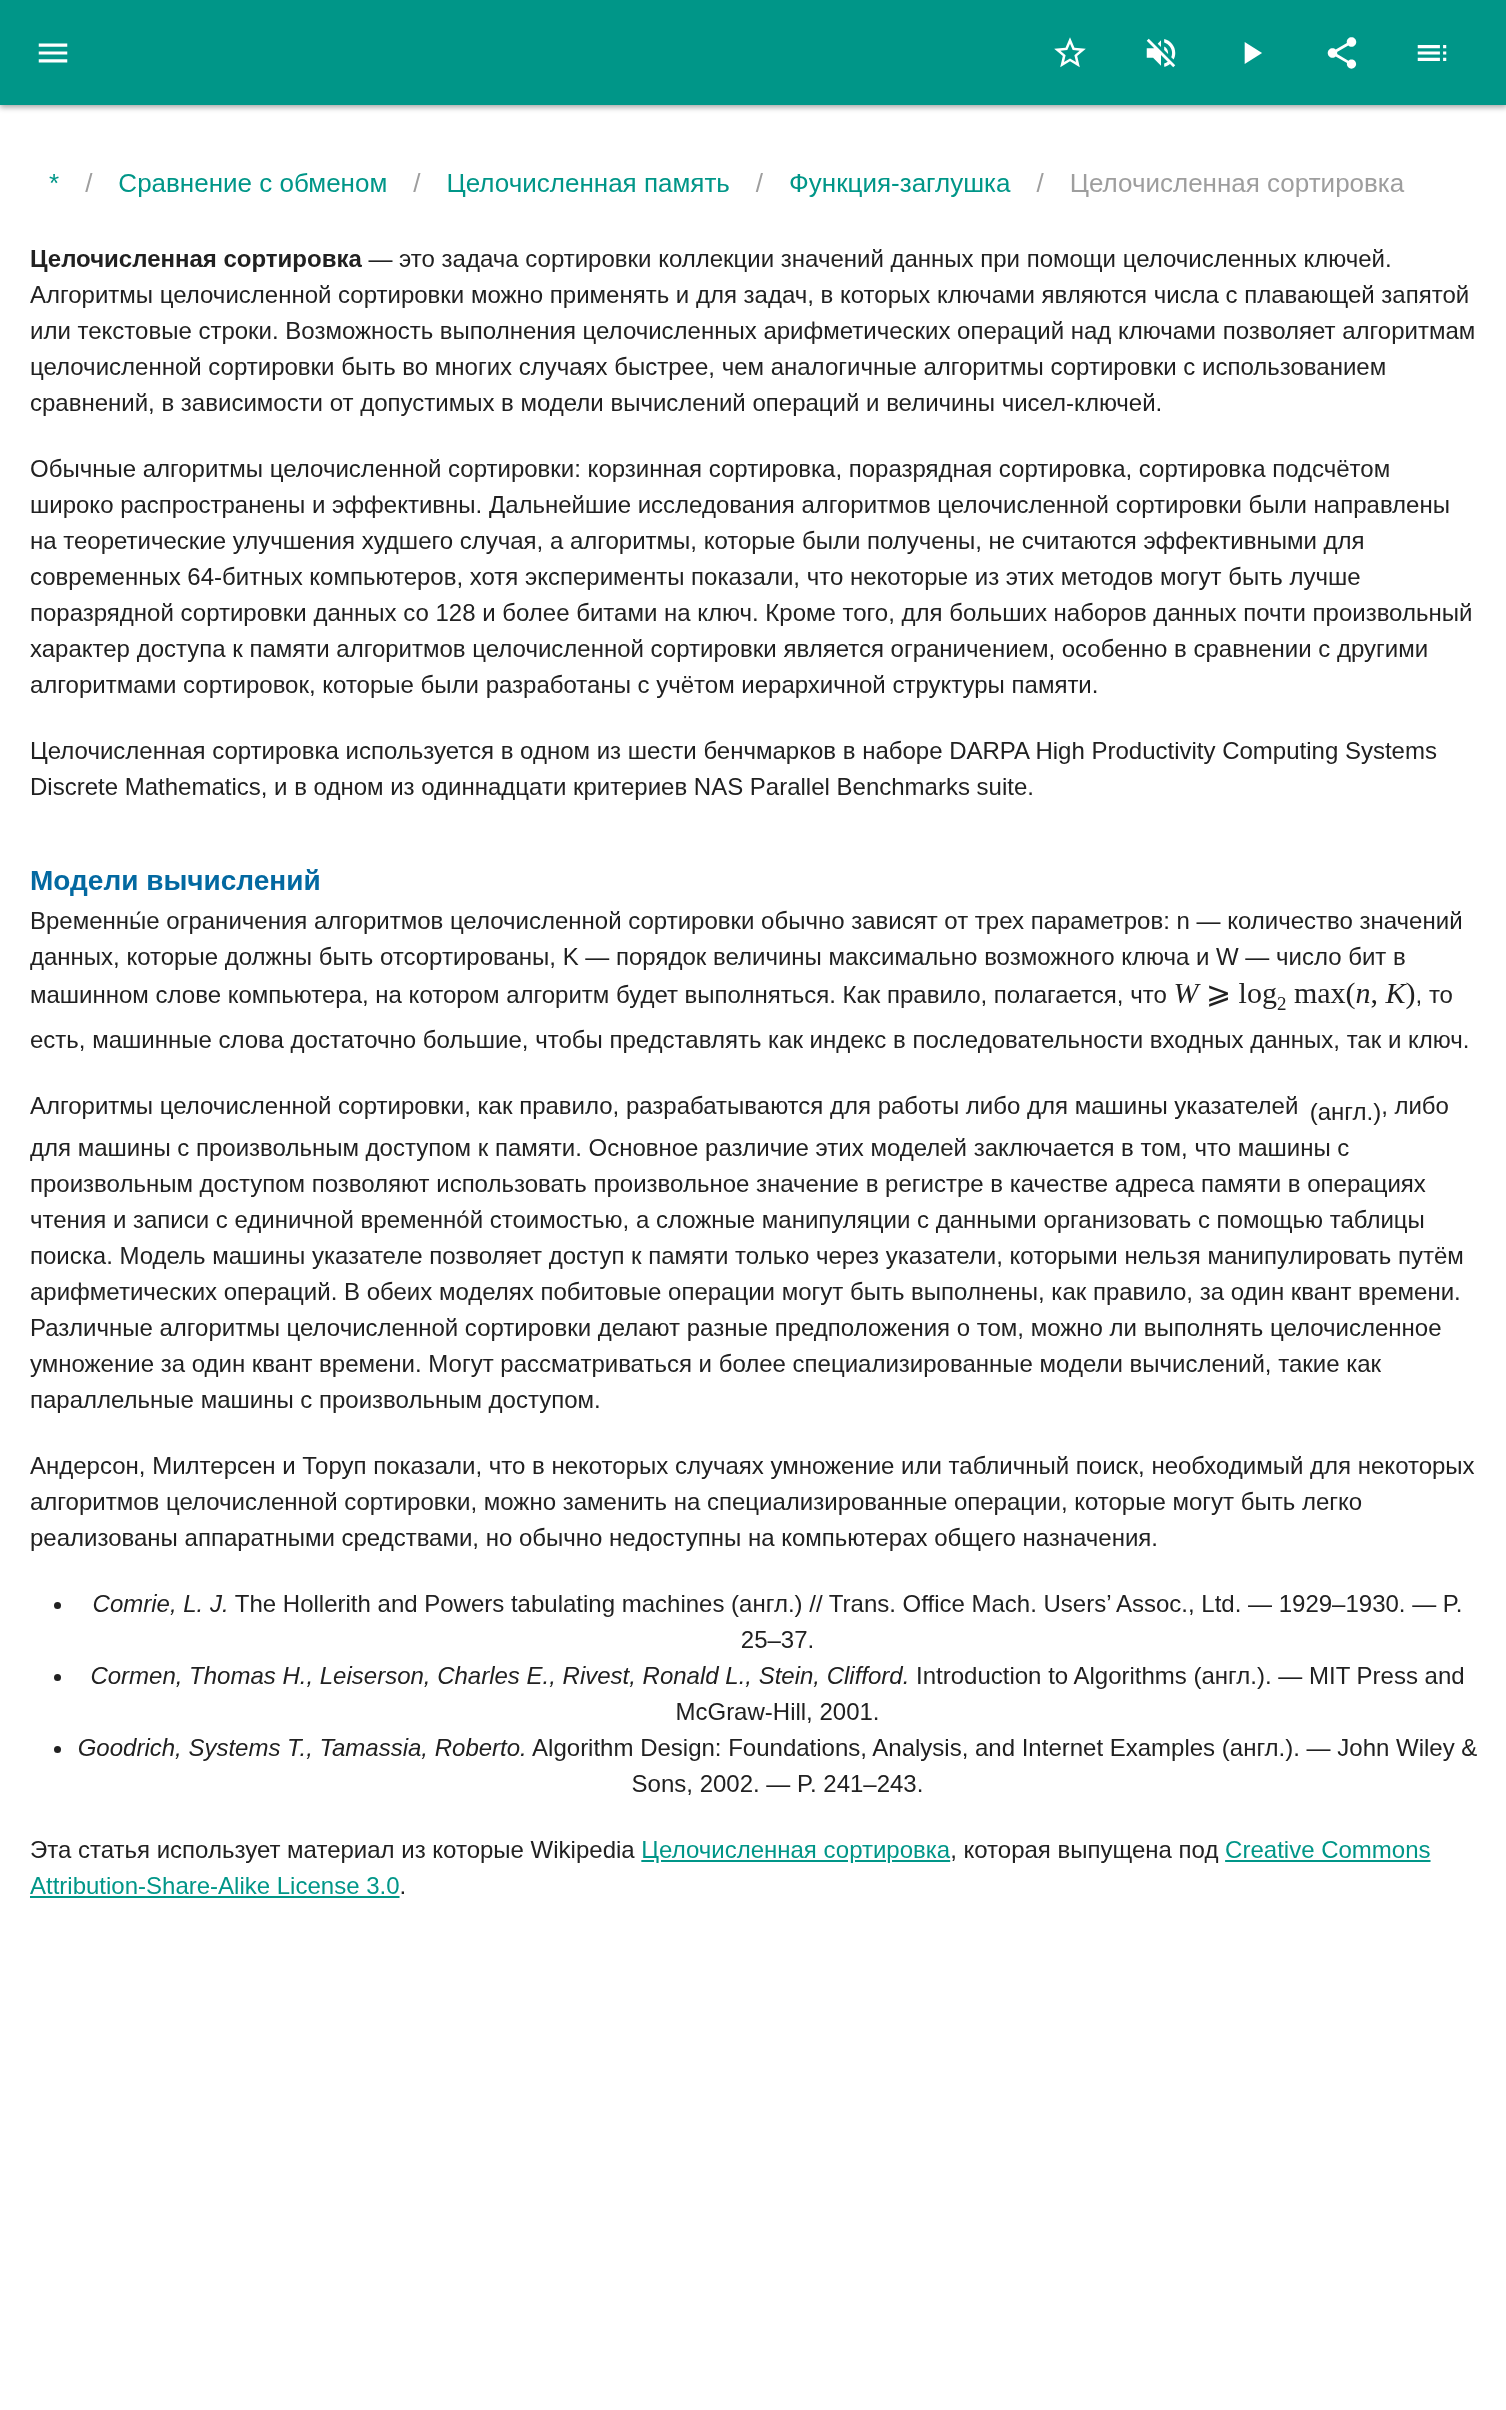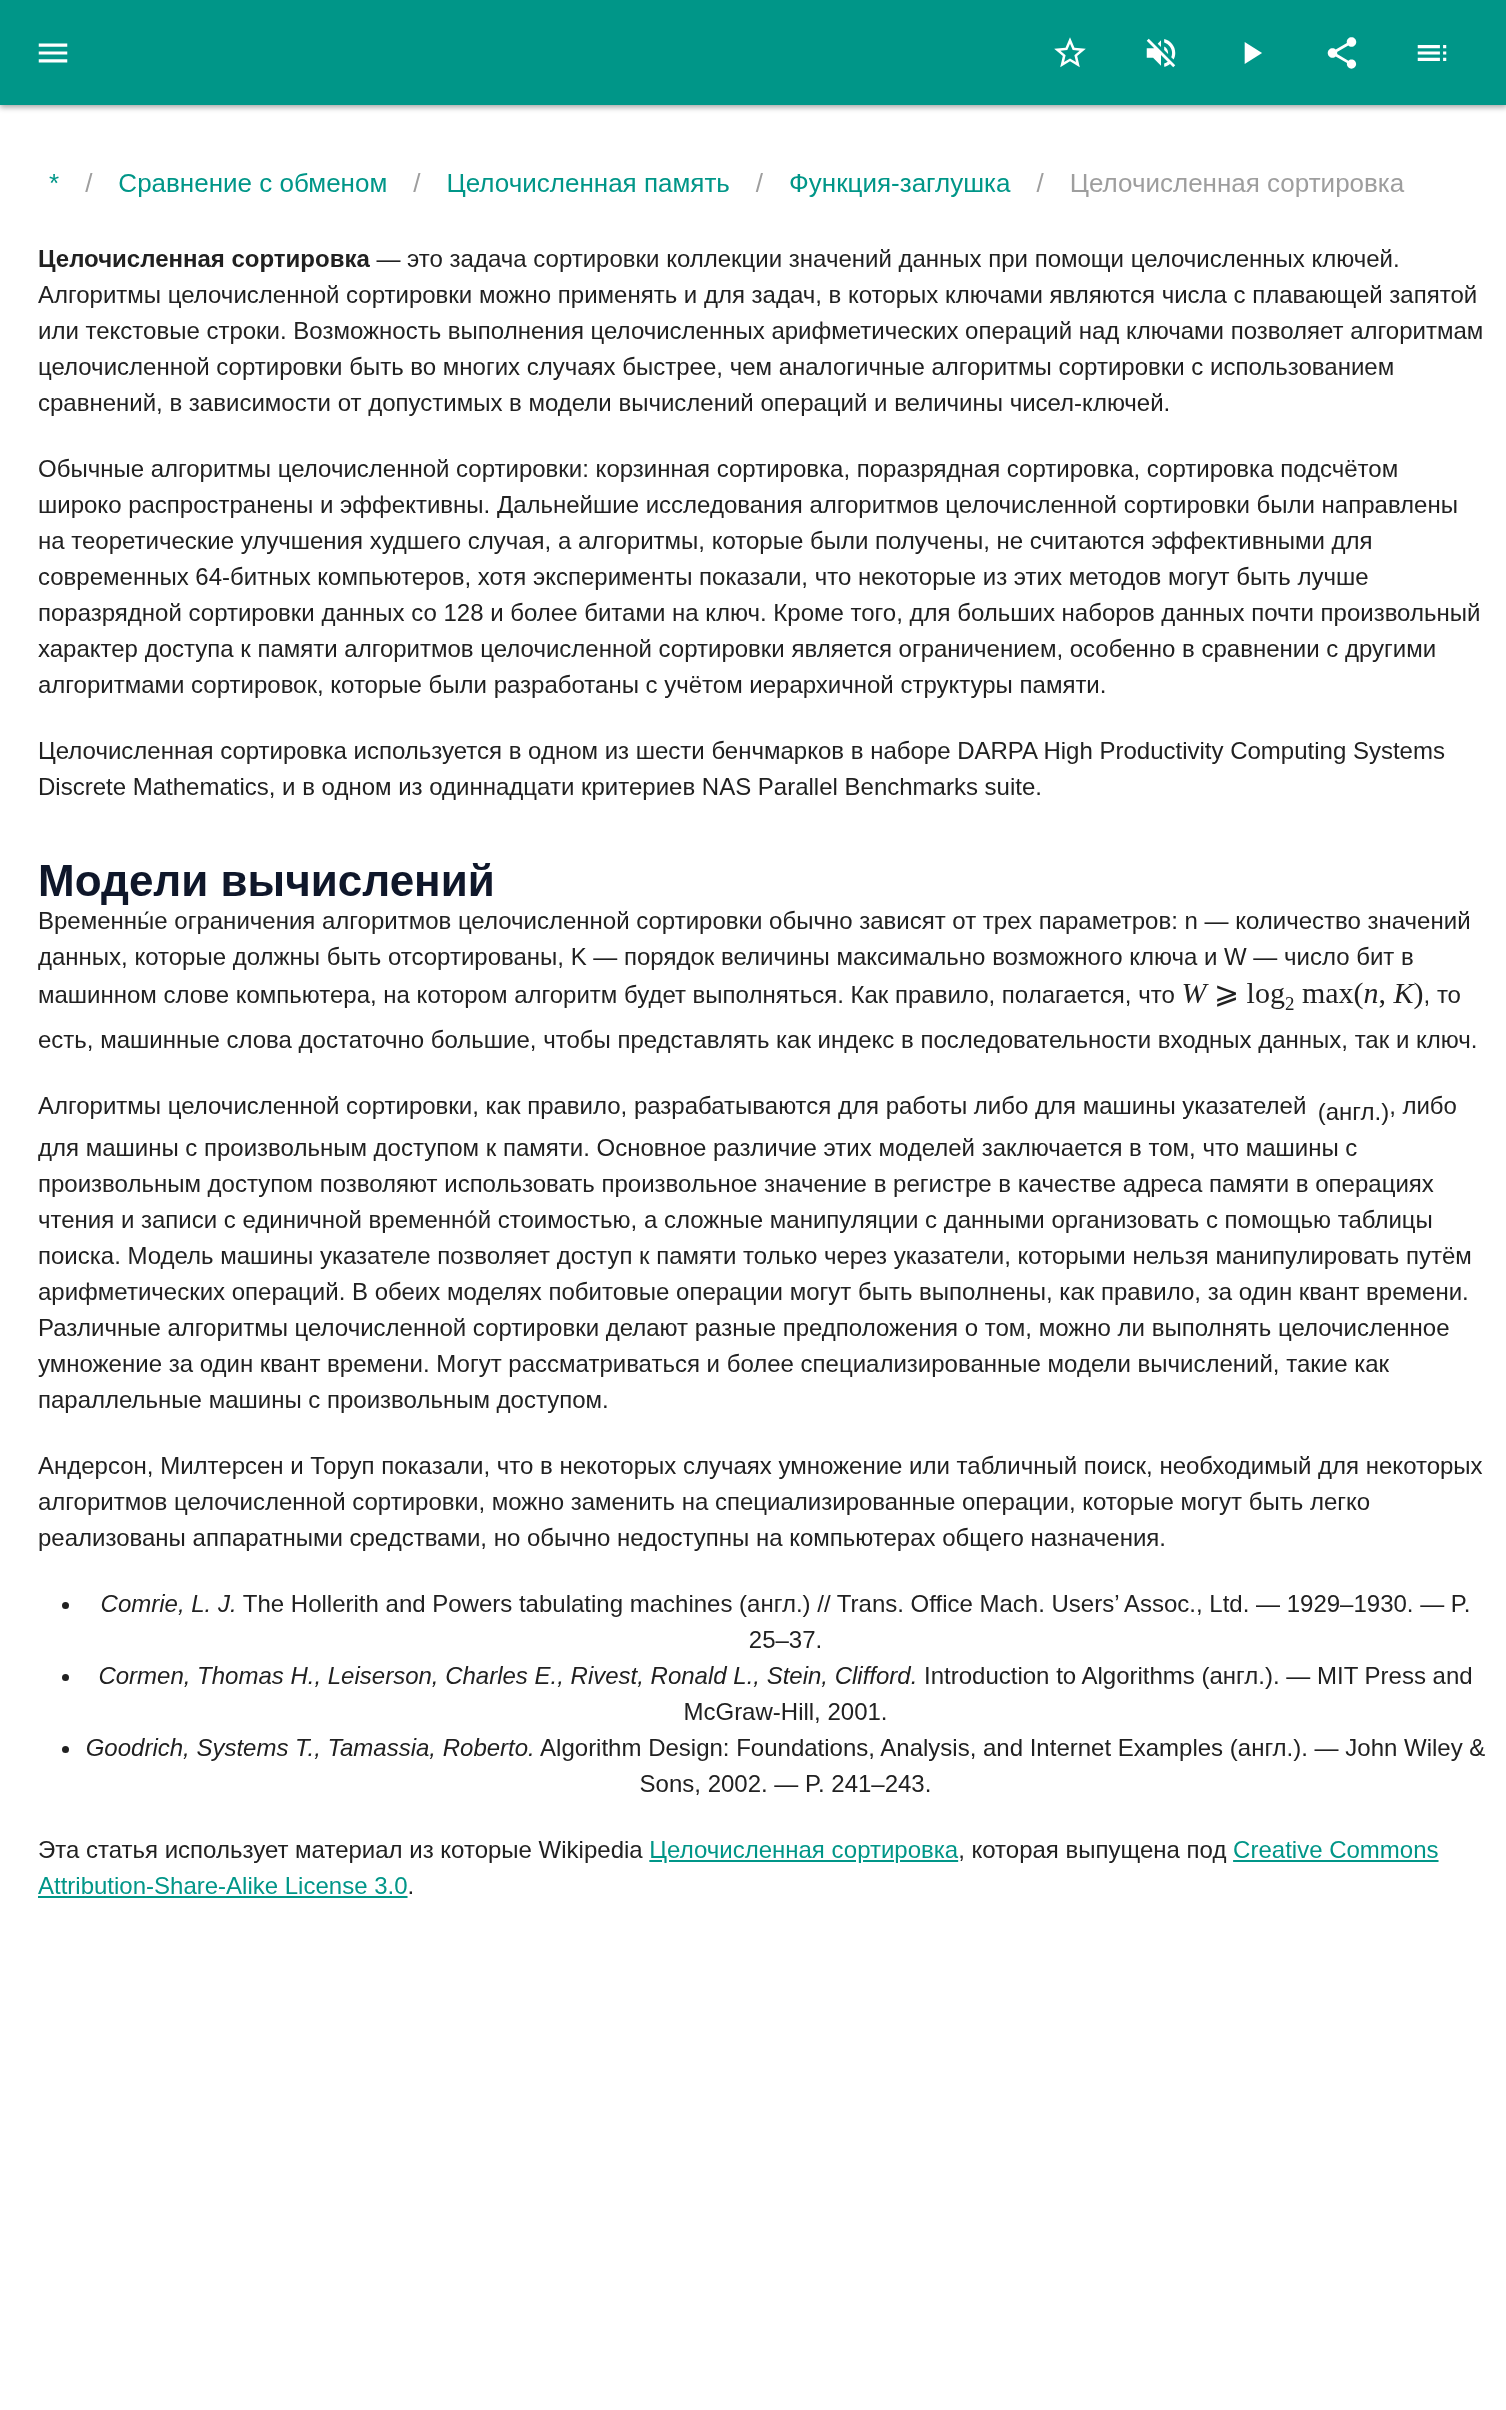--- a/index.html
+++ b/index.html
@@ -18,26 +18,26 @@
   }
   .appbar svg { width: 38px; height: 38px; fill: #ffffff; }
   .breadcrumb {
     position: absolute; left: 49px; top: 168px; font-size: 26px; white-space: nowrap;
     display: flex; align-items: center;
   }
   .breadcrumb a { color: #009688; text-decoration: none; }
   .breadcrumb .sep { color: #9e9e9e; margin: 0 26px; }
   .breadcrumb .current { color: #9e9e9e; }
   .content {
-    position: absolute; left: 38px; top: 241px; width: 1450px;
+    position: absolute; left: 30px; top: 241px; width: 1450px;
     font-size: 24px; line-height: 36px; color: #212121;
   }
   .content p { margin: 0 0 30px 0; }
   .content h2 {
-    font-size: 44px; font-weight: bold; margin: 53px 0 0 0; line-height: 45px; color: #0f172a;
+    font-size: 28px; font-weight: bold; margin: 53px 0 0 0; line-height: 45px; color: #0369a1;
   }
   .content h2 + p { margin-top: 0; }
   .math { font-family: "Liberation Serif", "DejaVu Serif", serif; font-size: 30px; font-style: normal; margin-top: 40px; }
   .math i { font-style: italic; }
   .math sub { font-size: 19px; }
   .sup-note { font-size: 24px; vertical-align: -5.6px; margin-left: 11.3px; }
   ul.refs { margin: 0; padding-left: 45px; text-align: center; }
   ul.refs li { margin: 0; }
   .author { font-style: italic; }
   .footer-note a { color: #009688; text-decoration: underline; }

